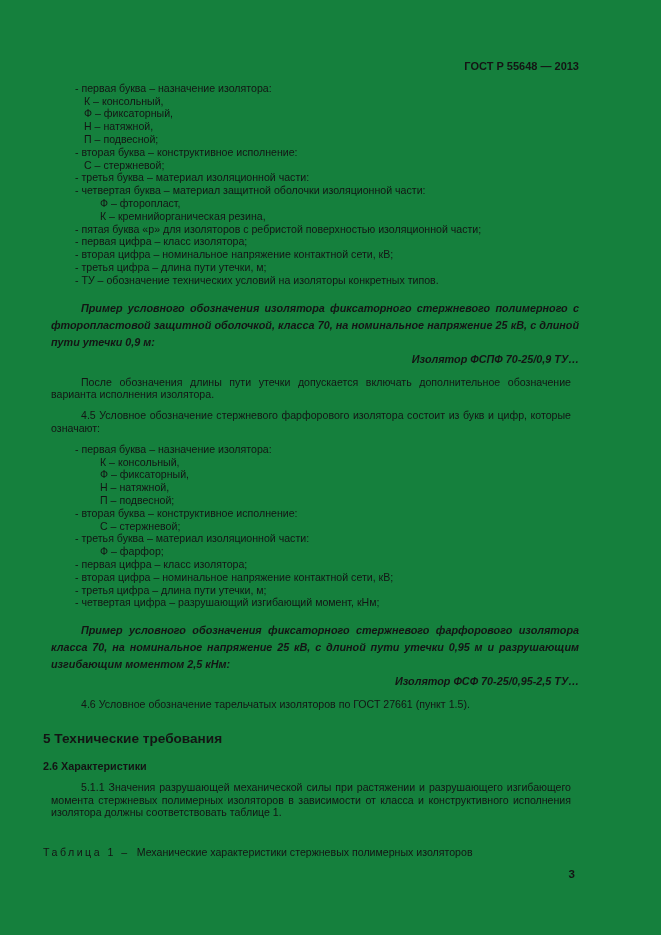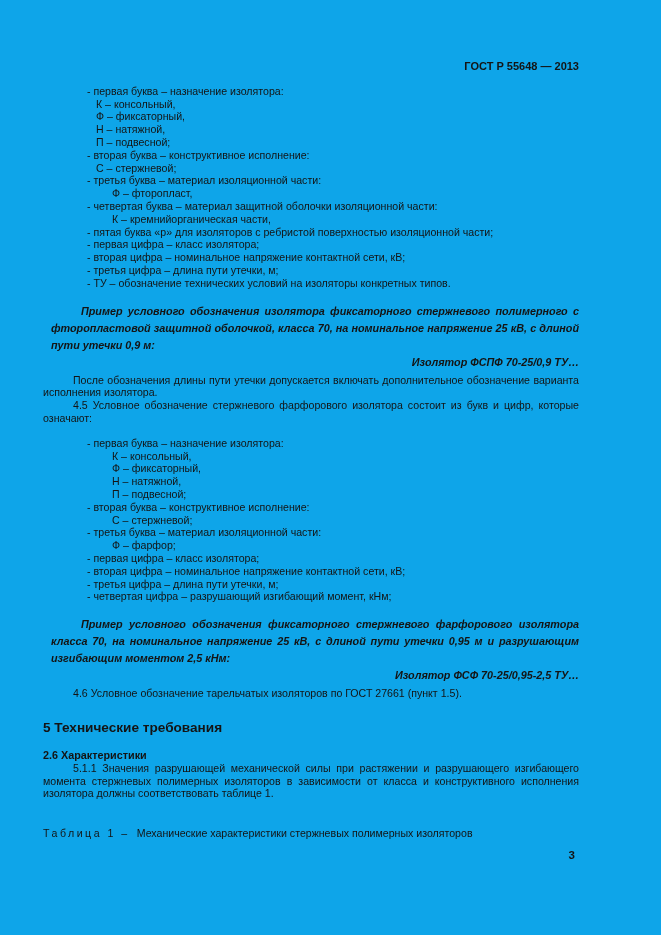--- a/index.html
+++ b/index.html
@@ -1,45 +1,45 @@
 <!DOCTYPE html>
 <html lang="ru"><head>
 <meta charset="utf-8">
 <style>
   html, body { margin:0; padding:0; background:#e8e8e8; }
   .page {
     position: relative;
     width: 661px;
     height: 935px;
-    background: #0ea5e9;
+    background: #15803d;
     font-family: "Liberation Sans", "DejaVu Sans", sans-serif;
     color: #141414;
     overflow: hidden;
   }
   .content {
     position: absolute;
     left: 43px;
     top: 60px;
     width: 536px;
     font-size: 10.6px;
     line-height: 12.8px;
   }
   .std-code {
     text-align: right;
     font-weight: bold;
     font-size: 11px;
     margin: 0 0 9px 0;
   }
-  .list { margin: 12px; }
+  .list { margin: 0; }
   .list .line { white-space: nowrap; }
   .list .ind0 { padding-left: 32px; }
   .list .ind1 { padding-left: 41px; }
   .list .ind2 { padding-left: 57px; }
   .para {
-    margin: 0;
+    margin: 8px;
     text-align: justify;
     text-indent: 30px;
   }
   .example {
     margin: 13px 0 0 8px;
     text-align: justify;
     text-indent: 30px;
     font-weight: bold;
     font-style: italic;
     font-size: 10.8px;
@@ -91,23 +91,23 @@
 
     <div class="list">
         <div class="line ind0">- первая буква – назначение изолятора:</div>
         <div class="line ind1">К – консольный,</div>
         <div class="line ind1">Ф – фиксаторный,</div>
         <div class="line ind1">Н – натяжной,</div>
         <div class="line ind1">П – подвесной;</div>
         <div class="line ind0">- вторая буква – конструктивное исполнение:</div>
         <div class="line ind1">С – стержневой;</div>
         <div class="line ind0">- третья буква – материал изоляционной части:</div>
+        <div class="line ind0">- четвертая буква – материал защитной оболочки изоляционной части:</div>
         <div class="line ind2">Ф – фторопласт,</div>
-        <div class="line ind0">- четвертая буква – материал защитной оболочки изоляционной части:</div>
-        <div class="line ind2">К – кремнийорганическая части,</div>
+        <div class="line ind2">К – кремнийорганическая резина,</div>
         <div class="line ind0">- пятая буква «р» для изоляторов с ребристой поверхностью изоляционной части;</div>
         <div class="line ind0">- первая цифра – класс изолятора;</div>
         <div class="line ind0">- вторая цифра – номинальное напряжение контактной сети, кВ;</div>
         <div class="line ind0">- третья цифра – длина пути утечки, м;</div>
         <div class="line ind0">- ТУ – обозначение технических условий на изоляторы конкретных типов.</div>
       </div>
 
     <p class="example">Пример условного обозначения изолятора фиксаторного стержневого полимерного с фторопластовой защитной оболочкой, класса 70, на номинальное напряжение 25 кВ, с длиной пути утечки 0,9 м:</p>
 
     <div class="designation">Изолятор ФСПФ 70-25/0,9 ТУ…</div>

